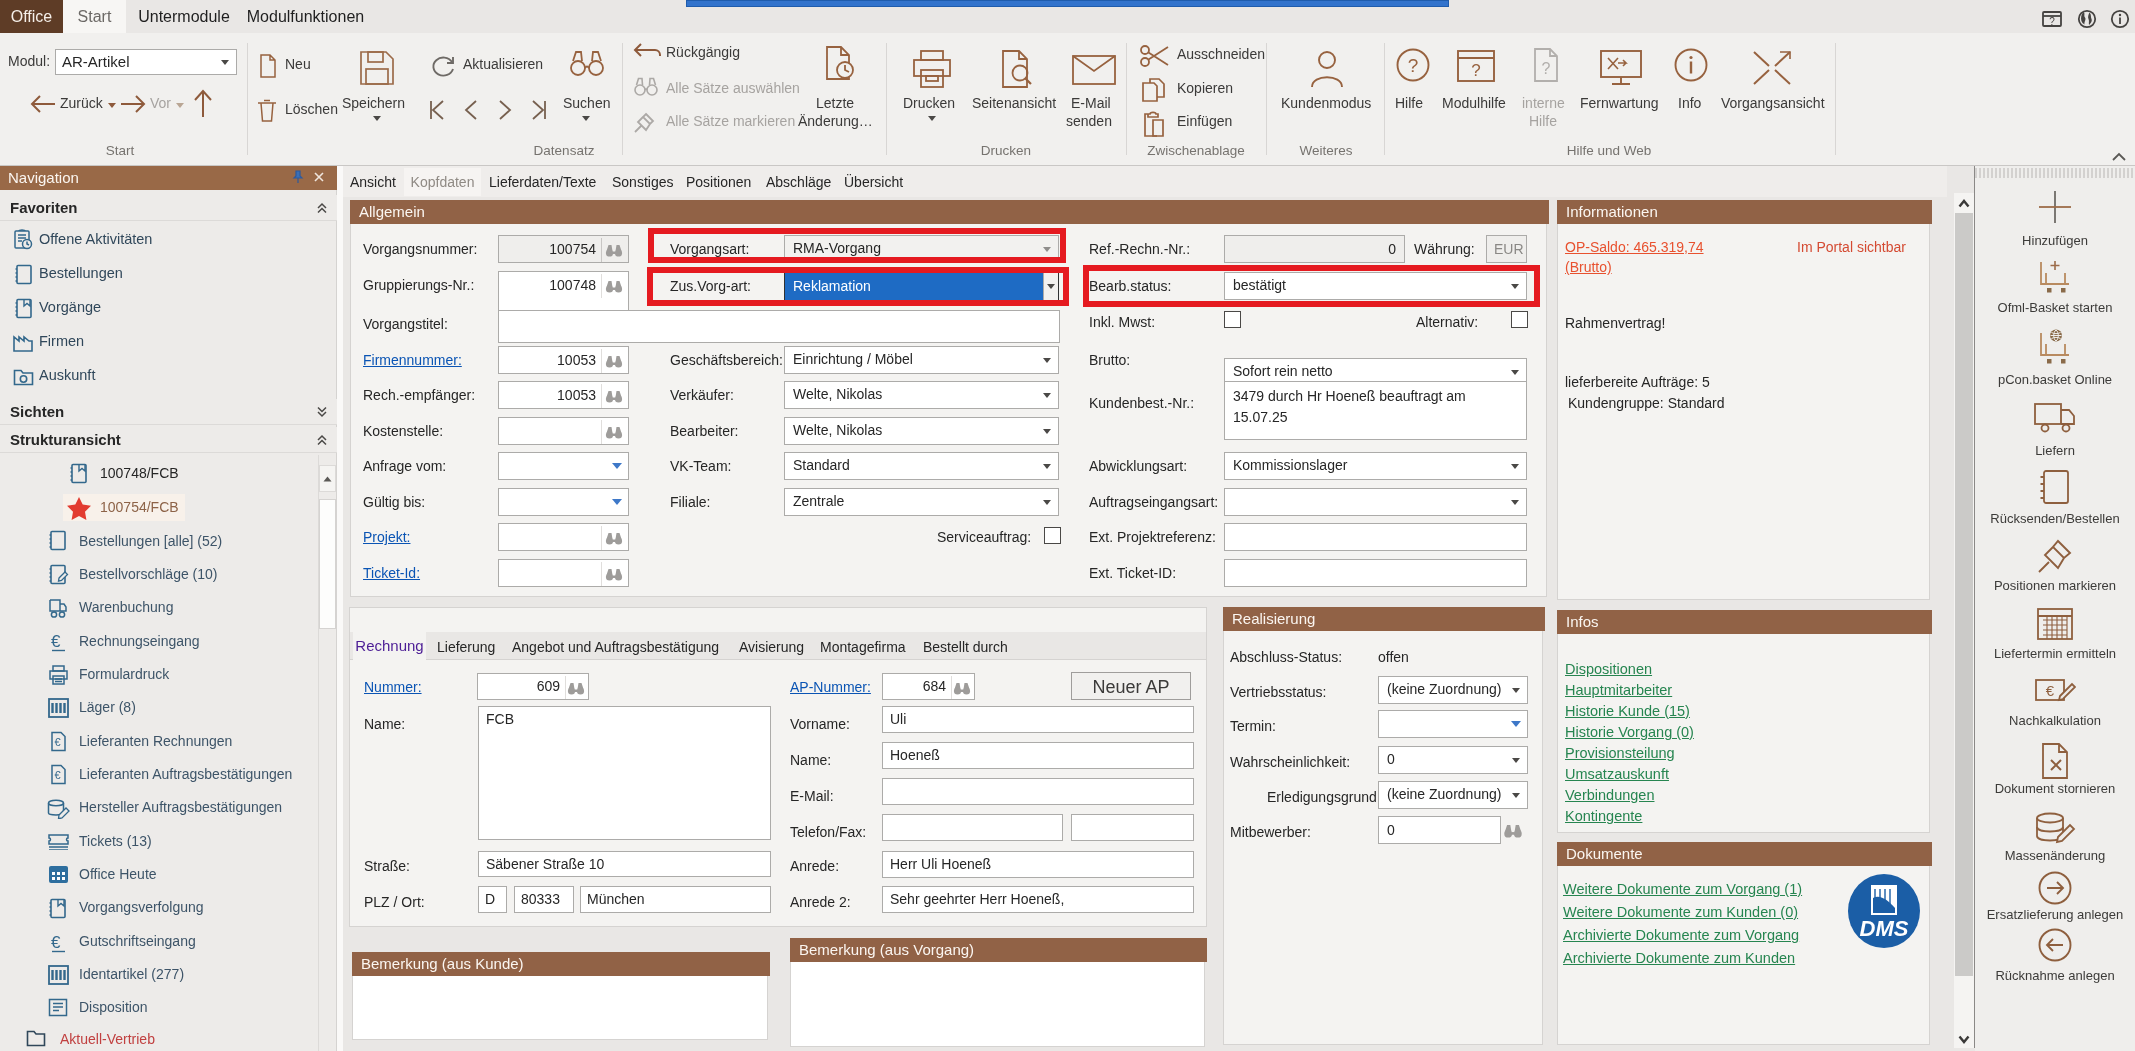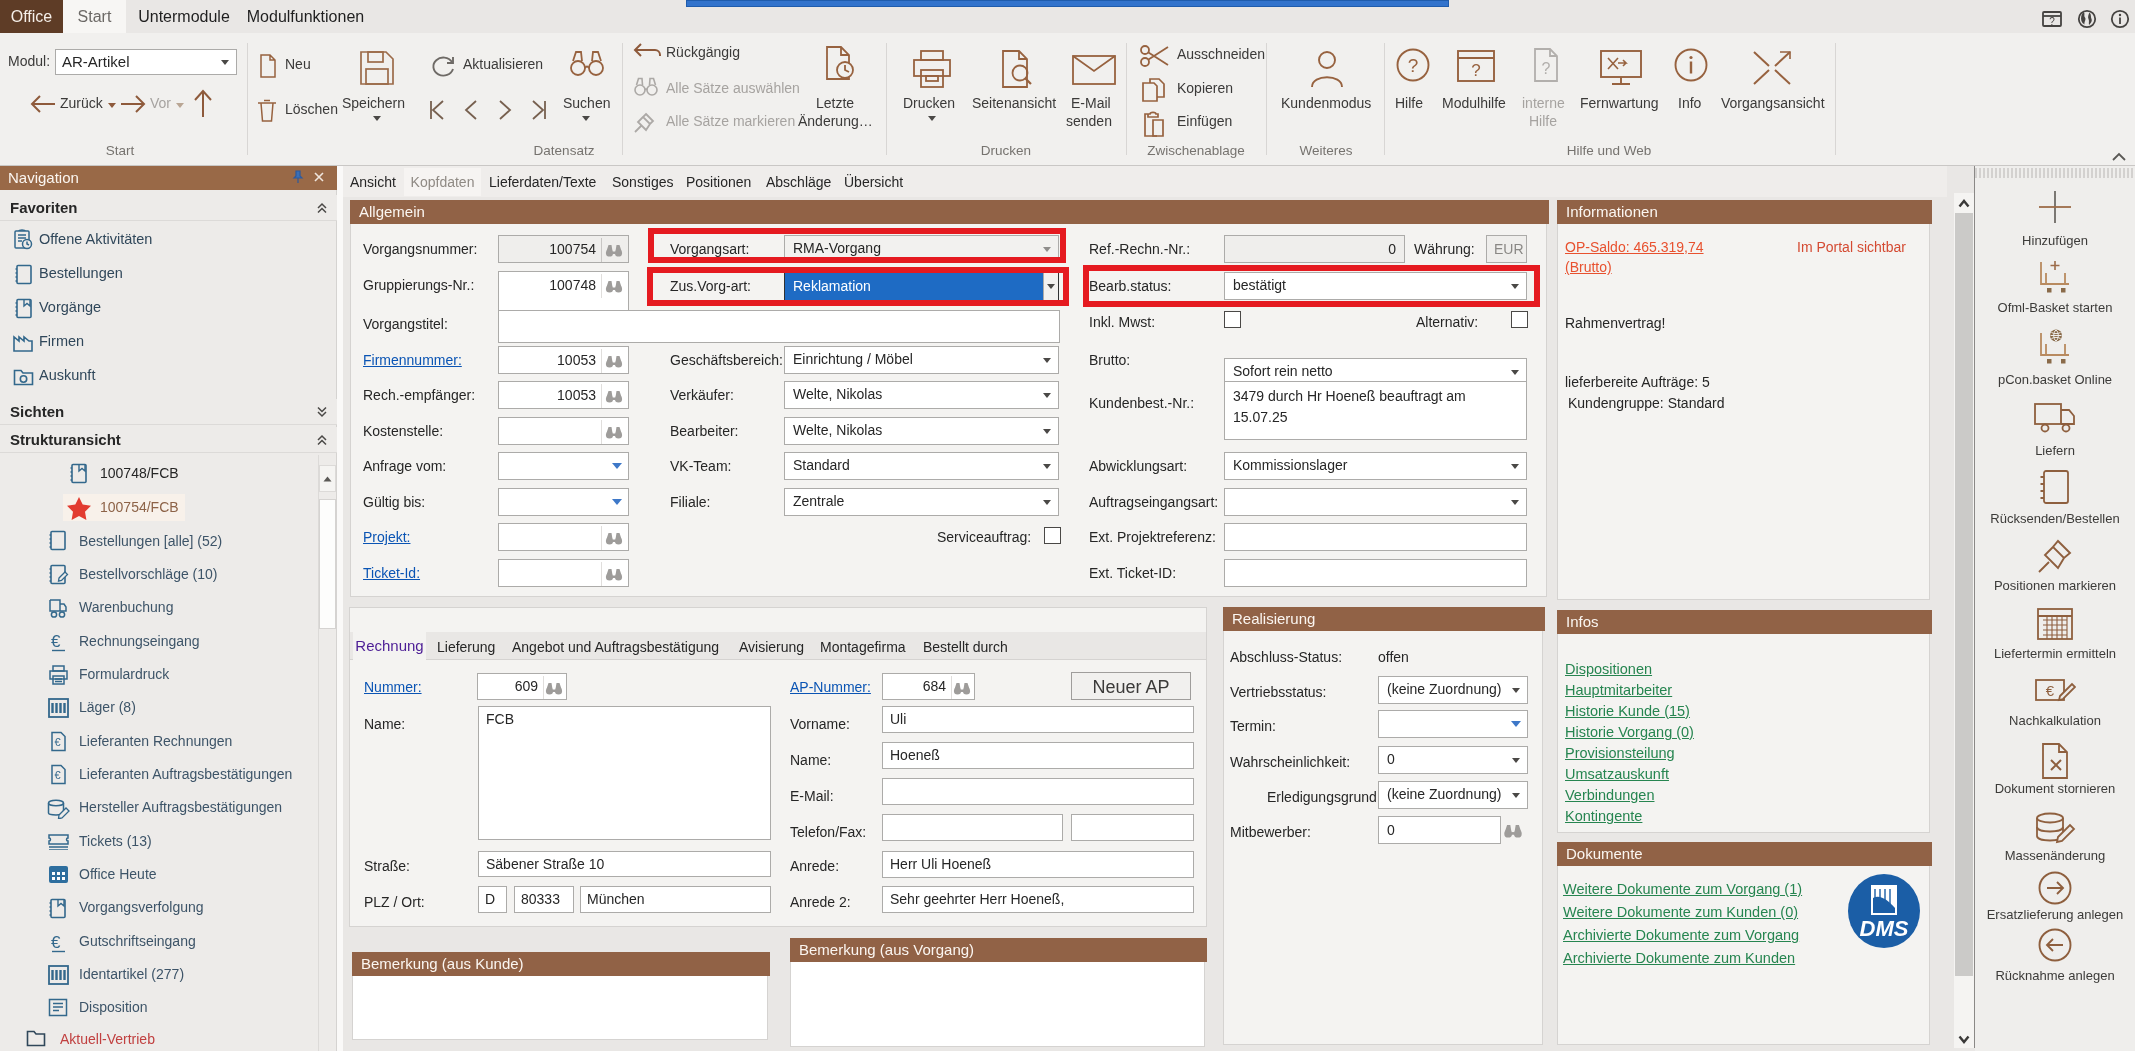--- a/index.html
+++ b/index.html
@@ -676,21 +676,21 @@
 <div class="panel" style="left:349px; top:607px; width:858px; height:320px;">
   <div style="position:absolute; left:0; top:24px; width:856px; height:28px; background:#E9E7E5; border-bottom:1px solid #D5D3D1;"></div>
 </div>
 <div style="position:absolute; left:353px; top:632px; width:73px; height:28px; background:#F4F3F1; font-size:15px; color:#4c1d95; text-align:center; line-height:28px;">Rechnung</div>
 <div class="lbl" style="left:437px; top:638px;">Lieferung</div>
 <div class="lbl" style="left:512px; top:638px;">Angebot und Auftragsbestätigung</div>
 <div class="lbl" style="left:739px; top:638px;">Avisierung</div>
 <div class="lbl" style="left:820px; top:638px;">Montagefirma</div>
 <div class="lbl" style="left:923px; top:638px;">Bestellt durch</div>
 <div class="lbl bluelink" style="left:364px; top:678px;">Nummer:</div>
-<div class="inp" style="left:477px; top:673px; width:90px; height:27px;">
+<div class="inp" style="left:477px; top:673px; width:112px; height:27px;">
     <span style="position:absolute; right:28px; top:4px;">609</span>
     <span style="position:absolute; right:22px; top:2px; height:23px; border-left:1px solid #E0DEDC;"></span>
   <svg style="position:absolute; right:3px; top:8px;" width="18" height="13" viewBox="0 0 18 13">
       <g fill="#9E9C9A">
         <path d="M1.5 7 L3.5 1 H6.5 L7.5 7 Z M10.5 7 L11.5 1 H14.5 L16.5 7 Z"></path>
         <circle cx="4.5" cy="9" r="3.6"></circle>
         <circle cx="13.5" cy="9" r="3.6"></circle>
         <rect x="7.5" y="7.5" width="3" height="2.5"></rect>
       </g>
     </svg>

